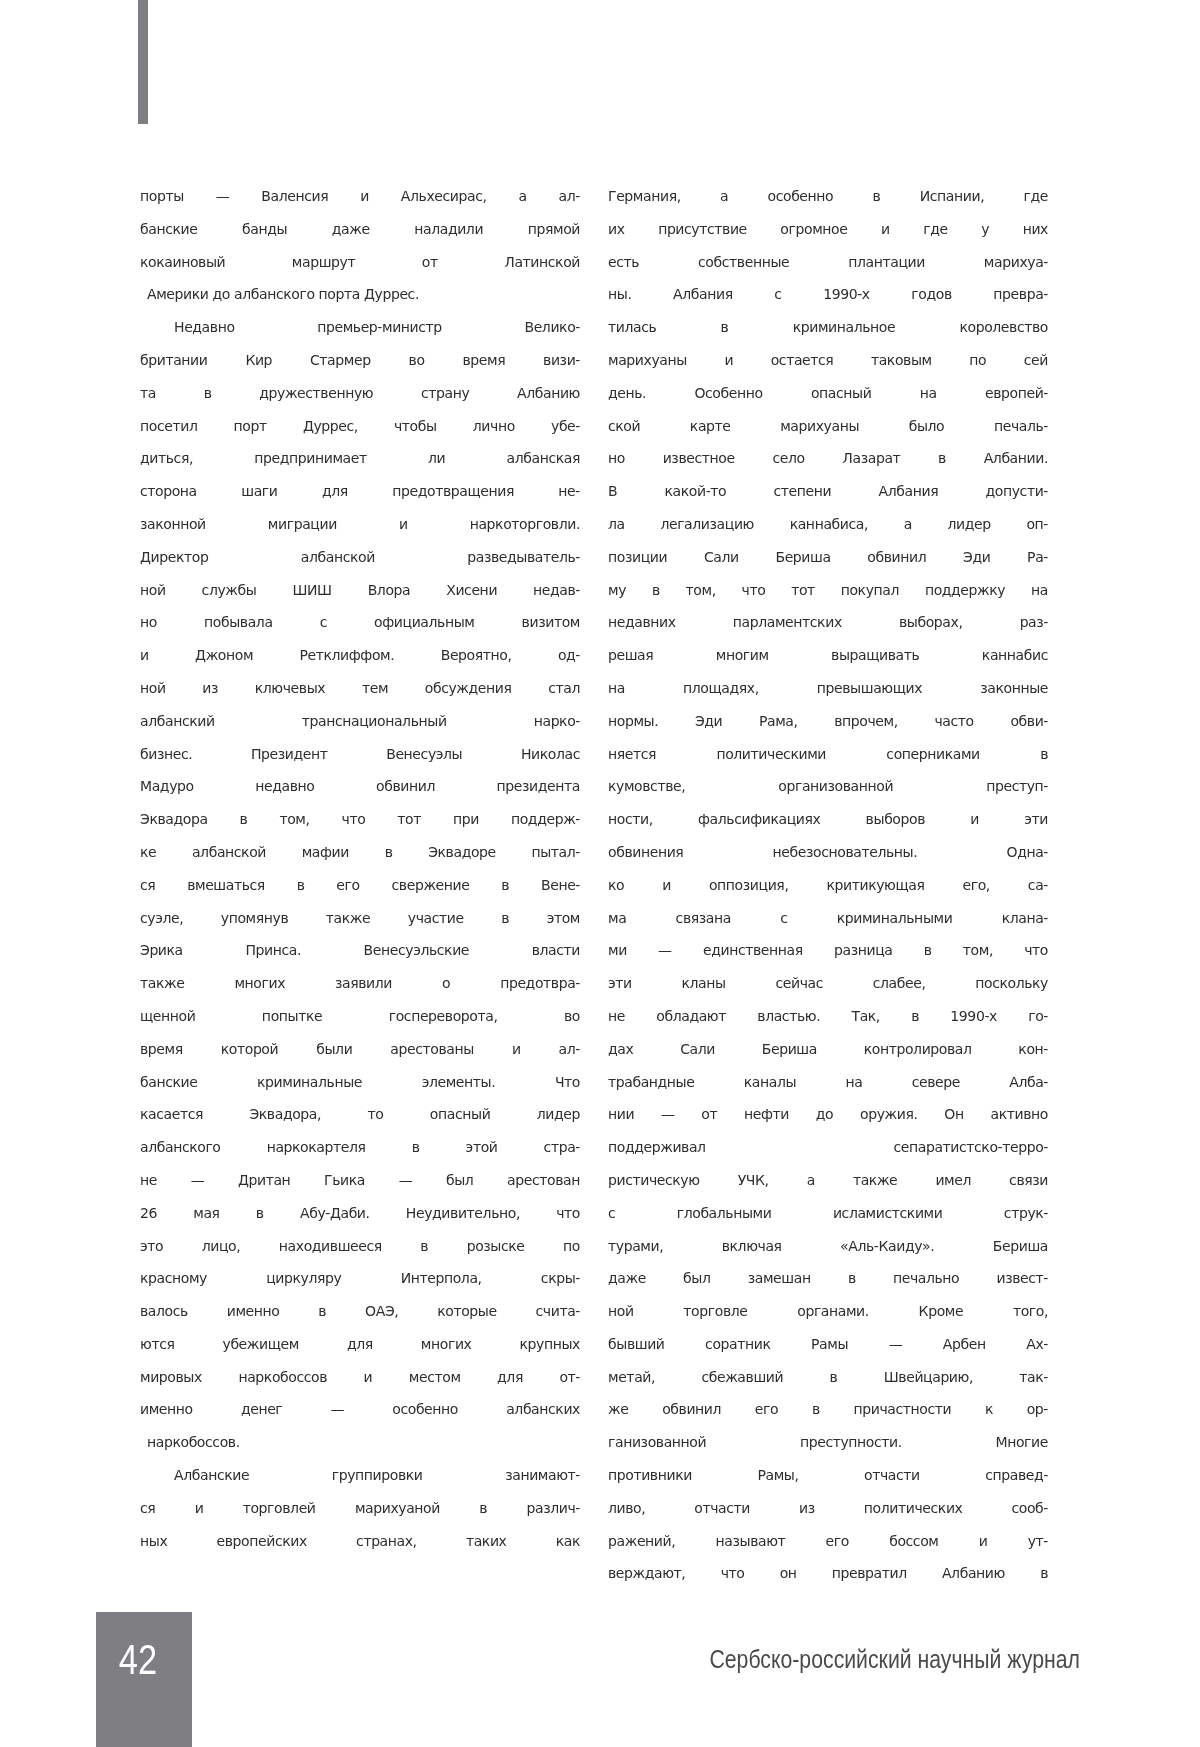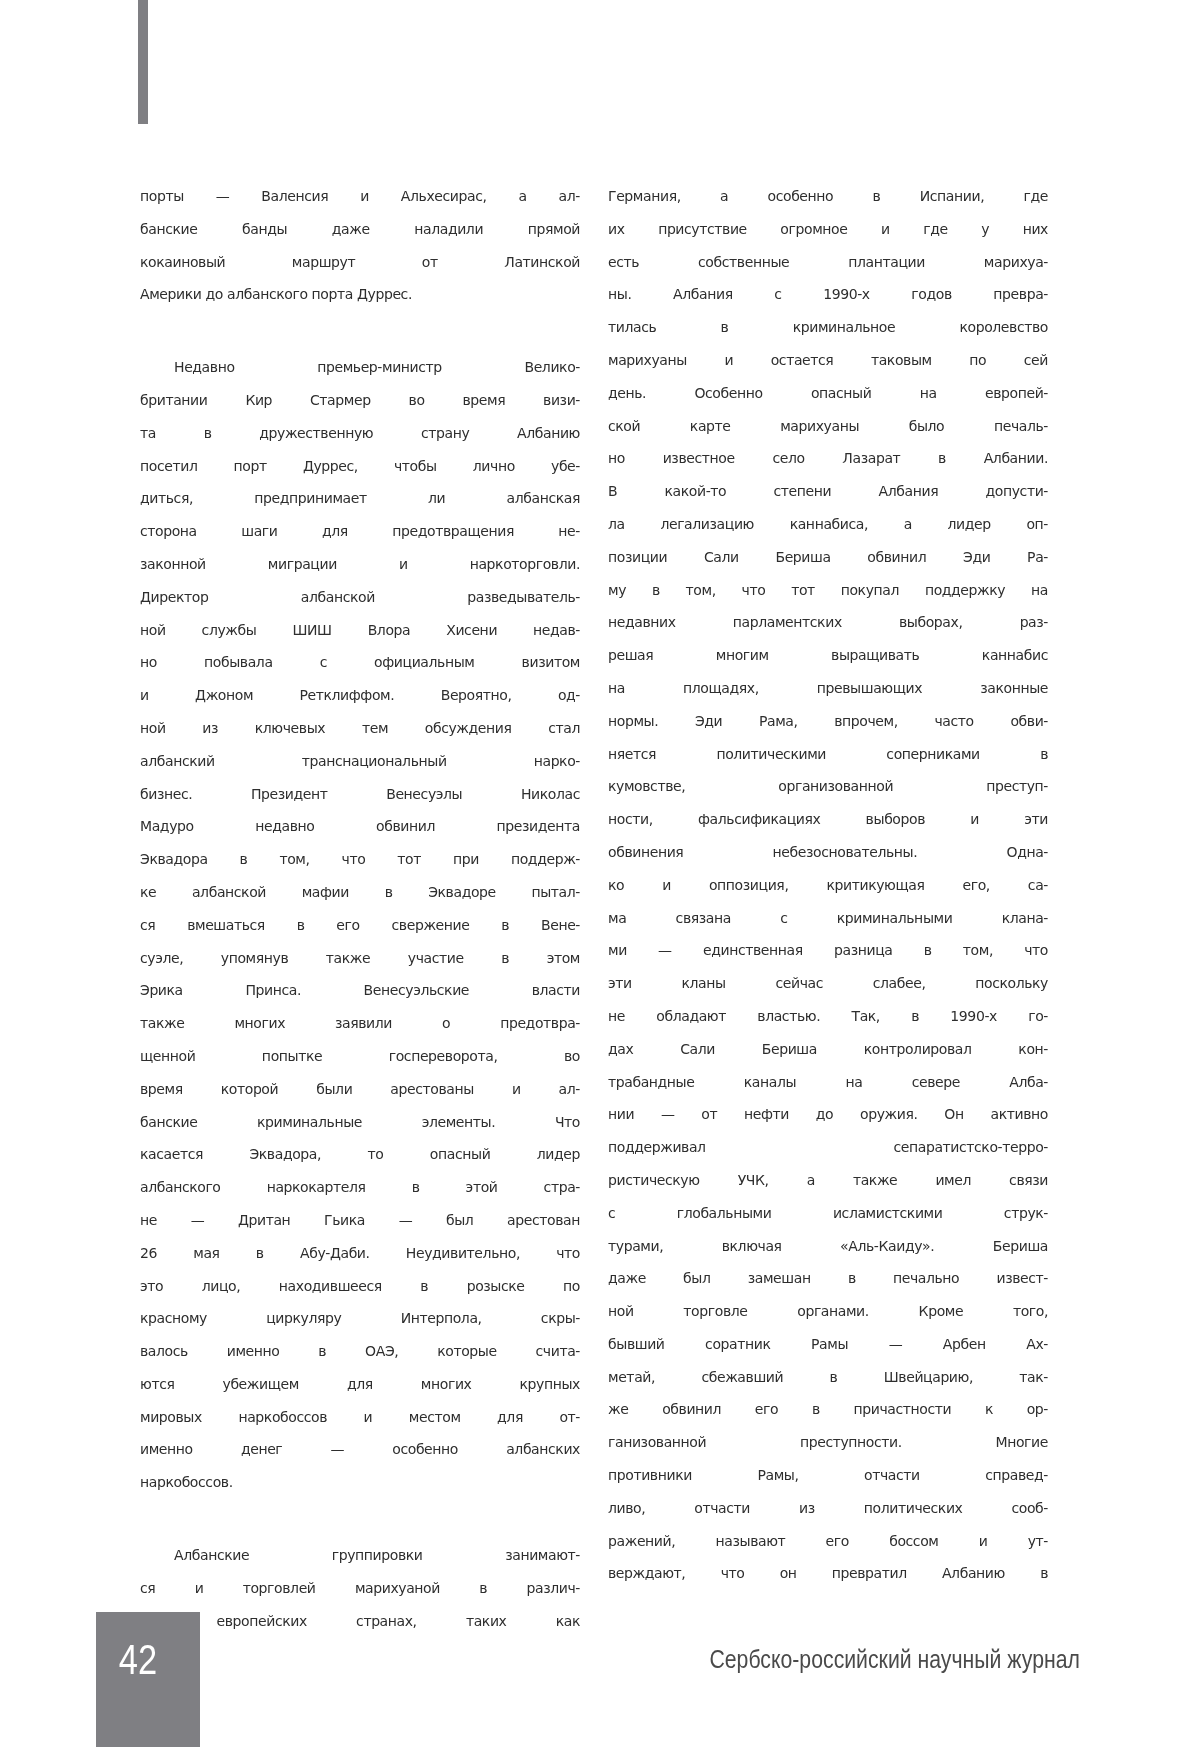--- a/index.html
+++ b/index.html
@@ -10,24 +10,24 @@
   }
   .column {
     position: absolute; top: 180px; width: 440px;
     font-family: "DejaVu Sans", sans-serif;
     font-size: 14px; line-height: 32.8px; color: #2e2e2e;
     text-align: justify; letter-spacing: -0.4px;
   }
   .col-left { left: 140px; }
   .col-right { left: 608px; }
   .line { display: block; white-space: nowrap; text-align-last: justify; height: 32.8px; overflow: visible; }
-  .line.last { text-align-last: left; }
-  .line.indent { padding-left: 34px; margin-top: 40px; }
+  .line.last { text-align-last: left; margin-left: 7px; }
+  .line.indent { padding-left: 34px; }
   .page-number-box {
-    position: absolute; left: 96px; top: 1612px; width: 104px; height: 135px;
+    position: absolute; left: 96px; top: 1612px; width: 96px; height: 135px;
     background: #7f7f83;
   }
   .page-number {
     position: absolute; left: 0; top: 24px; width: 84px; text-align: center;
     font-family: "Liberation Sans", sans-serif; font-size: 42px; color: #ffffff;
     transform: scaleX(0.82);
   }
   .journal-name {
     position: absolute; right: 120px; top: 1645px;
     font-family: "Liberation Sans", sans-serif; font-size: 25px; color: #4a4a4a;

